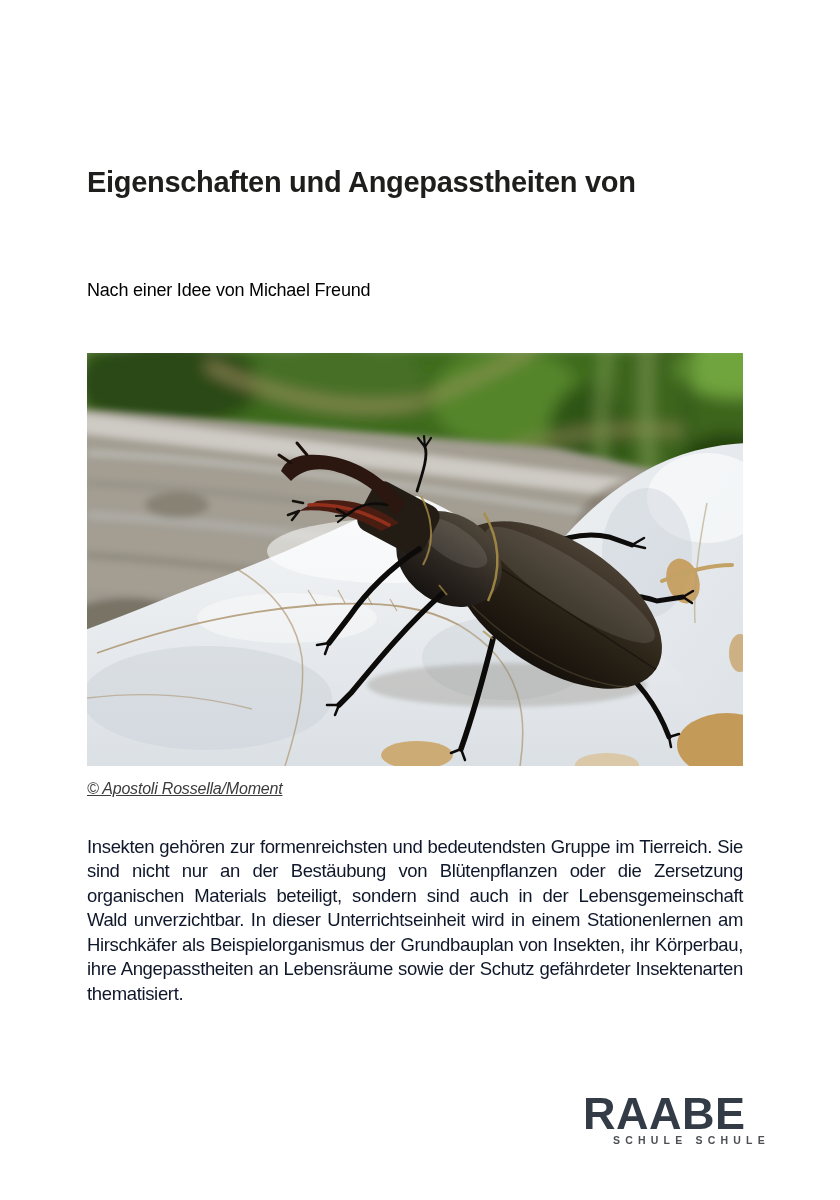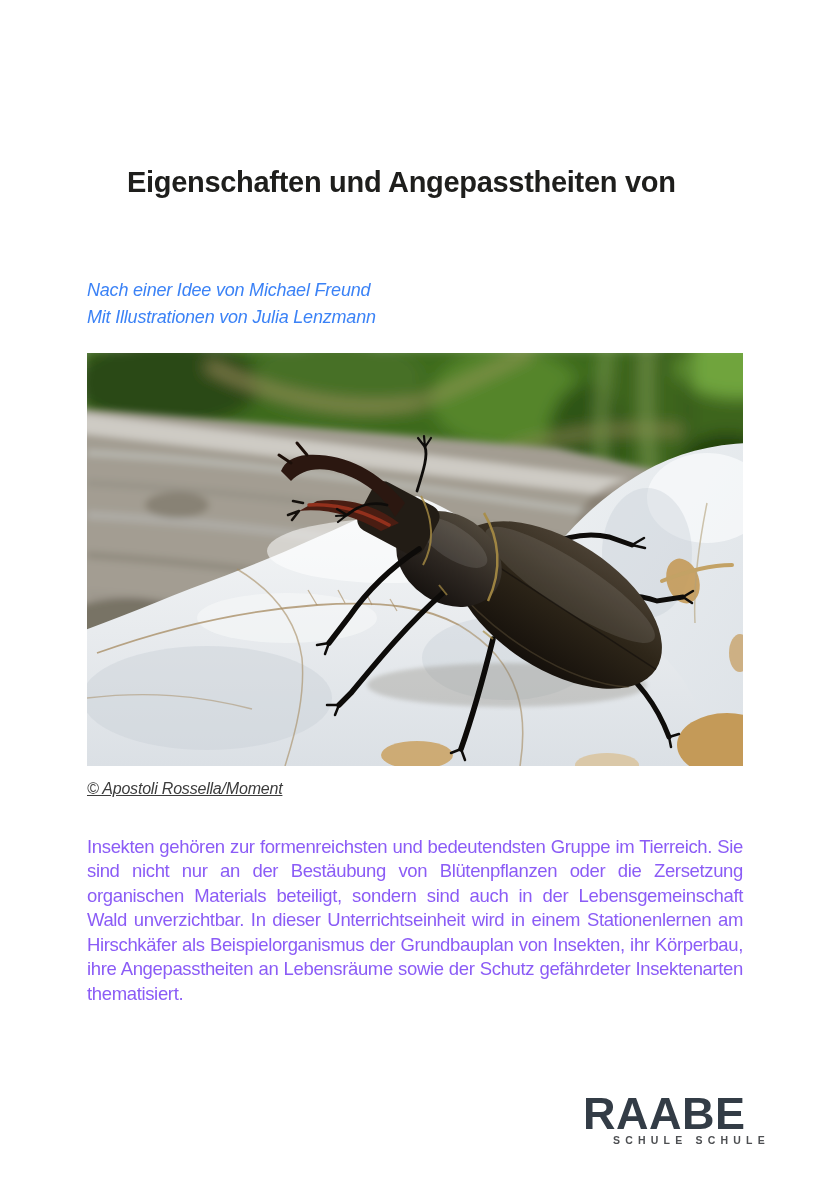--- a/index.html
+++ b/index.html
@@ -1,32 +1,32 @@
 <!DOCTYPE html>
 <html lang="de"><head>
 <meta charset="utf-8">
 <style>
   html,body{margin:0;padding:0;background:#ffffff;}
   body{font-family:"Liberation Sans","DejaVu Sans",sans-serif;}
   .page{position:relative;width:840px;height:1200px;background:#ffffff;overflow:hidden;}
 
   .title{position:absolute;left:87px;top:163px;width:670px;
          font-size:29px;line-height:39px;font-weight:bold;color:#1e1e1c;
-         letter-spacing:-0.3px;margin-left:40px;}
+         letter-spacing:-0.3px;}
   .byline{position:absolute;left:87px;top:277px;width:600px;
-          font-size:18px;line-height:27px;color:#3b82f6;letter-spacing:-0.2px;font-style:italic;}
+          font-size:18px;line-height:27px;color:#000000;letter-spacing:-0.2px;}
 
   .photo{position:absolute;left:87px;top:353px;width:656px;height:413px;overflow:hidden;}
   .photo svg{display:block;}
 
   .credit{position:absolute;left:87px;top:780px;width:500px;
           font-size:16px;font-style:italic;color:#3c3c3c;letter-spacing:-0.2px;text-decoration:underline;}
 
   .intro{position:absolute;left:87px;top:816px;width:656px;
-         font-size:18.5px;line-height:24.6px;color:#8b5cf6;
+         font-size:18.5px;line-height:24.6px;color:#0f172a;
          text-align:justify;letter-spacing:-0.35px;hyphens:auto;-webkit-hyphens:auto;}
 
   .logo{position:absolute;left:583px;top:1090px;width:165px;height:62px;}
   .logo-row{display:flex;align-items:center;}
   .logo-word{font-size:45px;line-height:40px;font-weight:bold;color:#333c46;
              letter-spacing:0.5px;font-family:"Liberation Sans",sans-serif;}
   .logo-comma{margin-left:3px;margin-top:9px;}
   .logo-tagline{position:relative;left:30px;top:-3px;font-size:10.5px;font-weight:bold;
                 color:#4d4f52;letter-spacing:5.2px;white-space:nowrap;}
 </style>
@@ -34,21 +34,20 @@
 <body>
 
 <div class="page">
 
   <div class="title">
     <div>Eigenschaften und Angepasstheiten von</div>
   </div>
 
   <div class="byline">
     <div>Nach einer Idee von Michael Freund</div>
-    <div>Mit Illustrationen von Julia Lenzmann</div>
   </div>
 
   <div class="photo">
     <svg width="656" height="413" viewBox="0 0 656 413" xmlns="http://www.w3.org/2000/svg">
       <defs>
         <filter id="blur8" x="-20%" y="-20%" width="140%" height="140%">
             <feGaussianBlur stdDeviation="8"></feGaussianBlur>
           </filter>
         <filter id="blur4" x="-20%" y="-20%" width="140%" height="140%">
             <feGaussianBlur stdDeviation="3.5"></feGaussianBlur>

